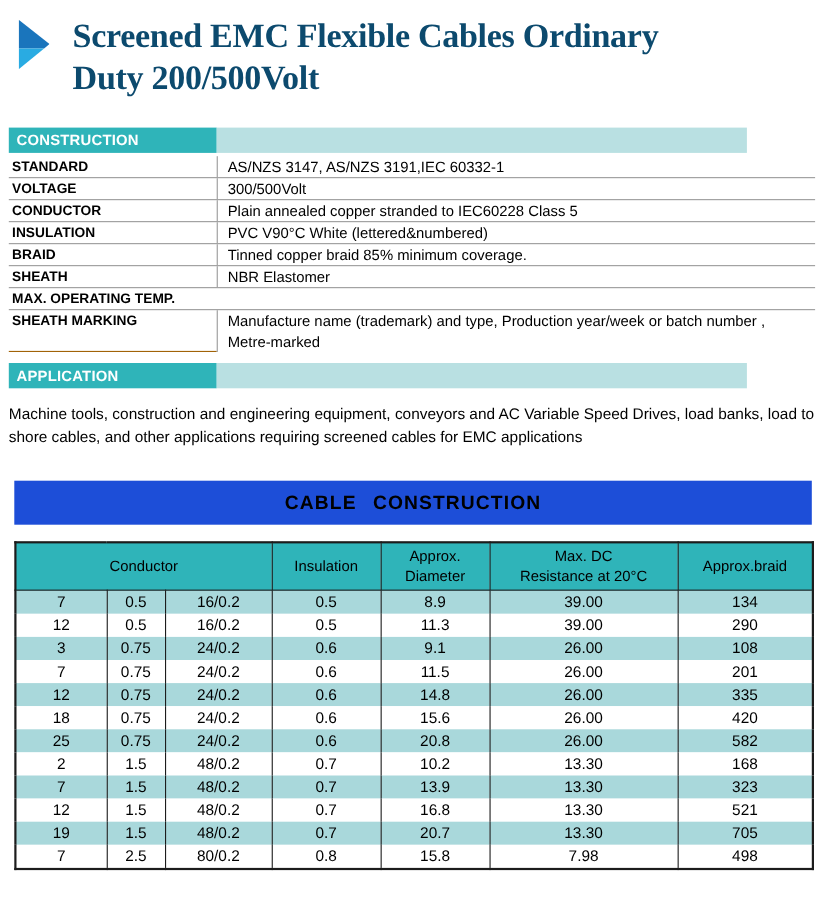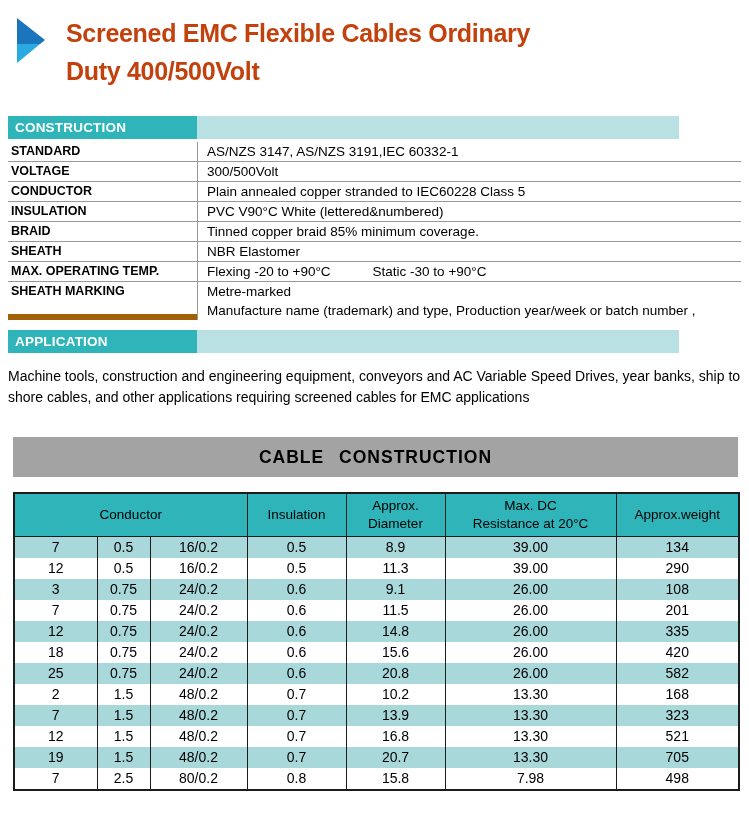--- a/index.html
+++ b/index.html
@@ -7,55 +7,55 @@
     width:749px;height:834px;background:#ffffff;
     font-family:"Liberation Sans","DejaVu Sans",sans-serif;
     color:#000;
   }
   .page{position:relative;width:749px;height:834px;background:#fff;overflow:hidden;}
 
   
   .title-block{position:absolute;left:0;top:14px;width:749px;}
   .arrow-icon{position:absolute;left:17px;top:4px;width:28px;height:45px;display:block;}
   .doc-title{
-    margin:0 0 0 66px;font-size:25px;font-weight:bold;line-height:38px;
-    letter-spacing:-0.3px;color:#c2410c;
+    margin:0 0 0 66px;font-size:31px;font-weight:bold;line-height:38px;
+    letter-spacing:-0.3px;color:#0c4a6e;font-family:Liberation Serif, serif;
   }
 
   
   .section-bar{position:absolute;left:8px;width:671px;height:23px;display:flex;}
   .section-bar .dark{
     width:189px;background:#2fb4b9;color:#fff;font-weight:bold;font-size:13.5px;
     line-height:23px;padding-left:7px;box-sizing:border-box;letter-spacing:0.2px;
   }
   .section-bar .light{flex:1;background:#b9e0e2;}
   #construction-bar{top:116px;}
   #application-bar{top:330px;}
 
   
   .spec-table{position:absolute;left:8px;top:142px;width:733px;}
   .spec-row{display:flex;border-bottom:1px solid #999;}
   .spec-row.last{border-bottom:none;}
-  .spec-row.last .spec-label{border-bottom:6px solid #a16207;}
+  .spec-row.last .spec-label{border-bottom:1px solid #a16207;}
   .spec-label{
     flex:0 0 189px;box-sizing:border-box;font-weight:bold;font-size:12.5px;
     line-height:19px;padding-left:3px;
   }
   .spec-value{
     flex:1;border-left:1px solid #999;padding-left:9px;font-size:13.5px;line-height:19px;
   }
   .spec-line{white-space:nowrap;}
   .spec-part + .spec-part{margin-left:42px;}
 
   
   .app-text{position:absolute;left:8px;top:366px;width:737px;font-size:14px;line-height:21px;}
 
   
   .cable-title{
-    position:absolute;left:13px;top:437px;width:725px;height:40px;background:#a3a3a3;
+    position:absolute;left:13px;top:437px;width:725px;height:40px;background:#1d4ed8;
     font-weight:bold;font-size:17.5px;line-height:40px;text-align:center;color:#000;
     letter-spacing:1px;word-spacing:9px;box-sizing:border-box;
   }
   .cable-table{
     position:absolute;left:13px;top:492px;width:725px;border-collapse:collapse;
     table-layout:fixed;border:2px solid #1c1c1c;
   }
   .cable-table th,.cable-table td{
     border:1px solid #1c1c1c;text-align:center;vertical-align:middle;
     font-weight:normal;padding:0;
@@ -71,21 +71,21 @@
 </head>
 <body>
 
 <div class="page">
 
   <div class="title-block">
     <svg class="arrow-icon" viewBox="0 0 28 45" aria-hidden="true">
       <polygon points="0,0 28,22 23.1,26 0,26" fill="#1a75bc"></polygon>
       <polygon points="0,26 23.1,26 0,45" fill="#29abe2"></polygon>
     </svg>
-    <h1 class="doc-title"><span>Screened EMC Flexible Cables Ordinary</span><br><span>Duty 400/500Volt</span></h1>
+    <h1 class="doc-title"><span>Screened EMC Flexible Cables Ordinary</span><br><span>Duty 200/500Volt</span></h1>
   </div>
 
   <div class="section-bar" id="construction-bar">
     <div class="dark">CONSTRUCTION</div>
     <div class="light"></div>
   </div>
 
   <div class="spec-table" id="spec-rows">
       <div class="spec-row">
         <div class="spec-label">STANDARD</div>
@@ -118,40 +118,37 @@
         </div>
       </div>
       <div class="spec-row">
         <div class="spec-label">SHEATH</div>
         <div class="spec-value">
           <div class="spec-line"><span class="spec-part">NBR Elastomer</span></div>
         </div>
       </div>
       <div class="spec-row">
         <div class="spec-label">MAX. OPERATING TEMP.</div>
-        <div class="spec-value">
-          <div class="spec-line"><span class="spec-part">Flexing -20 to +90°C</span><span class="spec-part">Static -30 to +90°C</span></div>
-        </div>
       </div>
       <div class="spec-row last">
         <div class="spec-label">SHEATH MARKING</div>
         <div class="spec-value">
+          <div class="spec-line"><span class="spec-part">Manufacture name (trademark) and type, Production year/week or batch number ,</span></div>
           <div class="spec-line"><span class="spec-part">Metre-marked</span></div>
-          <div class="spec-line"><span class="spec-part">Manufacture name (trademark) and type, Production year/week or batch number ,</span></div>
         </div>
       </div>
     </div>
 
   <div class="section-bar" id="application-bar">
     <div class="dark">APPLICATION</div>
     <div class="light"></div>
   </div>
 
   <div class="app-text" id="app-text">
-      <div class="app-line">Machine tools, construction and engineering equipment, conveyors and AC Variable Speed Drives, year banks, ship to</div>
+      <div class="app-line">Machine tools, construction and engineering equipment, conveyors and AC Variable Speed Drives, load banks, load to</div>
       <div class="app-line">shore cables, and other applications requiring screened cables for EMC applications</div>
     </div>
 
   <div class="cable-title">CABLE CONSTRUCTION</div>
 
   <table class="cable-table">
     <colgroup>
       <col style="width:83px">
         <col style="width:53px">
         <col style="width:97px">
@@ -165,21 +162,21 @@
         <th colspan="3">Conductor</th>
         <th>Insulation</th>
         <th>
           <div>Approx.</div>
           <div>Diameter</div>
         </th>
         <th>
           <div>Max. DC</div>
           <div>Resistance at 20°C</div>
         </th>
-        <th>Approx.weight</th>
+        <th>Approx.braid</th>
       </tr>
     </thead>
     <tbody id="cable-tbody">
         <tr>
           <td>7</td>
           <td>0.5</td>
           <td>16/0.2</td>
           <td>0.5</td>
           <td>8.9</td>
           <td>39.00</td>

